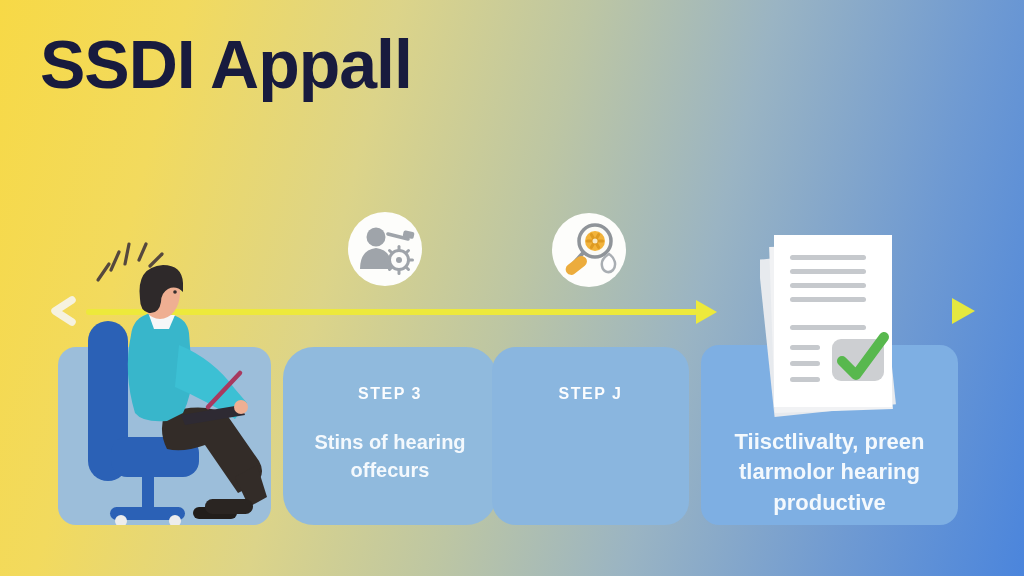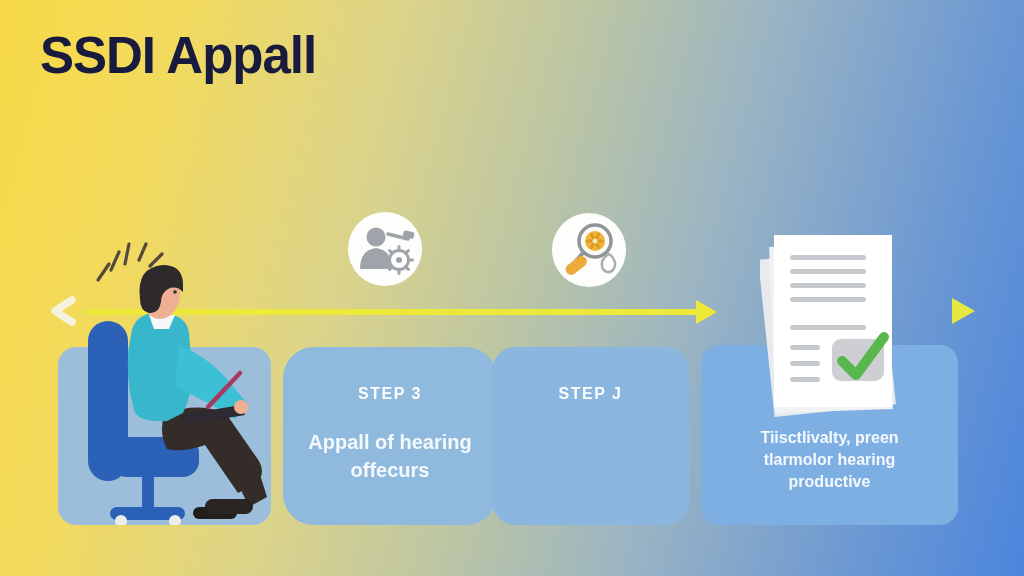--- a/index.html
+++ b/index.html
@@ -5,21 +5,21 @@
   html,body{margin:0;padding:0;background:#222;}
   .canvas{
     position:relative;width:1024px;height:576px;overflow:hidden;
     font-family:"Liberation Sans", sans-serif;
     background:linear-gradient(105deg,
       #F7D946 0%, #F2DA5E 16%, #DCD489 34%, #BDC6A3 50%,
       #9AB4C3 66%, #6F9AD2 84%, #4B85DC 100%);
   }
   .title{
     position:absolute;left:40px;top:30px;margin:0;
-    font-size:51px;line-height:1;font-weight:bold;letter-spacing:-1px;
+    font-size:68px;line-height:1;font-weight:bold;letter-spacing:-1px;
     color:#181B3E;z-index:6;
   }
   
   .timeline-line{
     position:absolute;left:86px;top:309px;width:612px;height:6px;
     background:#EDE93B;border-radius:3px;z-index:2;
   }
   .timeline-head{
     position:absolute;left:696px;top:300px;width:0;height:0;z-index:2;
     border-top:12px solid transparent;border-bottom:12px solid transparent;
@@ -48,21 +48,21 @@
   .card3{left:492px;top:347px;width:197px;height:178px;background:#8AB6DF;border-radius:24px;}
   .card4{left:701px;top:345px;width:257px;height:180px;background:#7EAFE3;}
   .step-label{
     margin-top:38px;text-align:center;color:#FCFDFE;
     font-size:16px;font-weight:bold;letter-spacing:1.5px;
   }
   .step-body{
     margin-top:26px;padding:0 20px;text-align:center;color:#F4F9FD;
     font-size:20px;font-weight:bold;line-height:1.38;
   }
-  .card4 .step-body{margin-top:82px;font-size:16px;padding:0 24px;}
+  .card4 .step-body{margin-top:82px;font-size:22px;padding:0 24px;}
 </style>
 </head>
 <body>
 
 <div class="canvas">
 
   <h1 class="title">SSDI Appall</h1>
 
   <svg class="stress" width="78" height="60" viewBox="0 0 78 60">
     <g stroke="#55483E" stroke-width="3.2" stroke-linecap="round">
@@ -133,21 +133,21 @@
       <rect x="30" y="146" width="30" height="5" rx="2.5"></rect>
     </g>
     <rect x="72" y="108" width="52" height="42" rx="9" fill="#CDCFD2"></rect>
     <path d="M 82,130 L 96,144 L 124,106" fill="none" stroke="#58B84E" stroke-width="10" stroke-linecap="round" stroke-linejoin="round"></path>
   </svg>
 
   <div class="card card1"></div>
 
   <div class="card card2">
     <div class="step-label">STEP 3</div>
-    <div class="step-body">Appall of hearing offecurs</div>
+    <div class="step-body">Stins of hearing offecurs</div>
   </div>
 
   <div class="card card3">
     <div class="step-label">STEP J</div>
   </div>
 
   <div class="card card4">
     <div class="step-body">Tiisctlivalty, preen tlarmolor hearing productive</div>
   </div>
 

